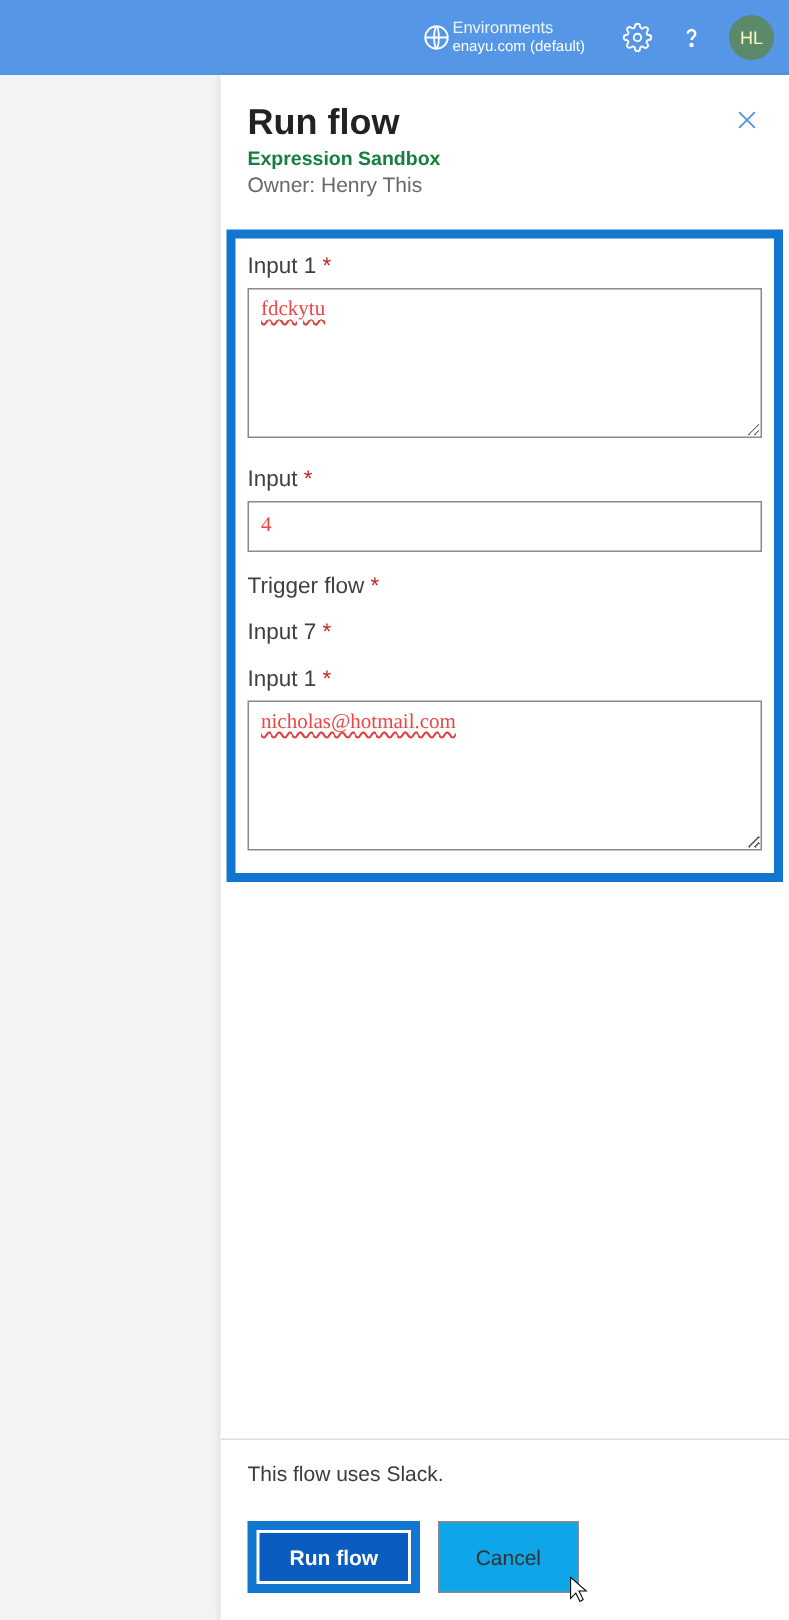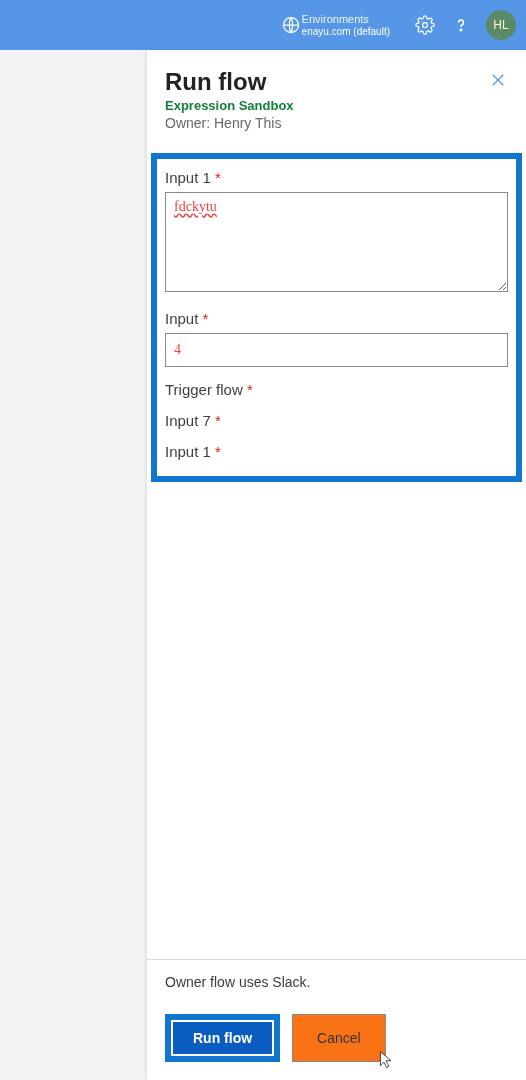--- a/index.html
+++ b/index.html
@@ -189,21 +189,21 @@
       cursor: pointer;
       font-family: inherit;
     }
     .btn-primary {
       background: #0b5cc1;
       color: white;
       border: none;
       font-weight: 600;
     }
     .btn-secondary {
-      background: #f97316;
+      background: #0ea5e9;
       color: #333;
       border: 1px solid #8a8a8a;
       padding: 8px 24px;
     }
     .cursor-arrow {
       position: absolute;
       bottom: 10px;
       left: 232px;
       width: 14px;
       height: 20px;
@@ -269,26 +269,27 @@
     <div class="field">
       <label class="field-label"><span>Trigger flow</span><span class="required"> *</span></label>
     </div>
 
     <div class="field">
       <label class="field-label"><span>Input 7</span><span class="required"> *</span></label>
     </div>
 
     <div class="field">
       <label class="field-label"><span>Input 1</span><span class="required"> *</span></label>
+      <textarea class="spellcheck" style="min-height: 100px;">nicholas@hotmail.com</textarea>
     </div>
 
   </div>
 
   <div class="panel-footer">
-    <div class="uses-text">Owner flow uses Slack.</div>
+    <div class="uses-text">This flow uses Slack.</div>
     <div class="button-row">
       <div class="run-highlight">
         <button class="btn btn-primary">Run flow</button>
       </div>
       <button class="btn btn-secondary">Cancel</button>
     </div>
   </div>
 
   <svg class="cursor-arrow" viewBox="0 0 20 28">
     <path d="M2 2 L2 22 L7 17 L11 25 L14 23 L10 15 L17 15 Z" fill="white" stroke="black" stroke-width="1"></path>

